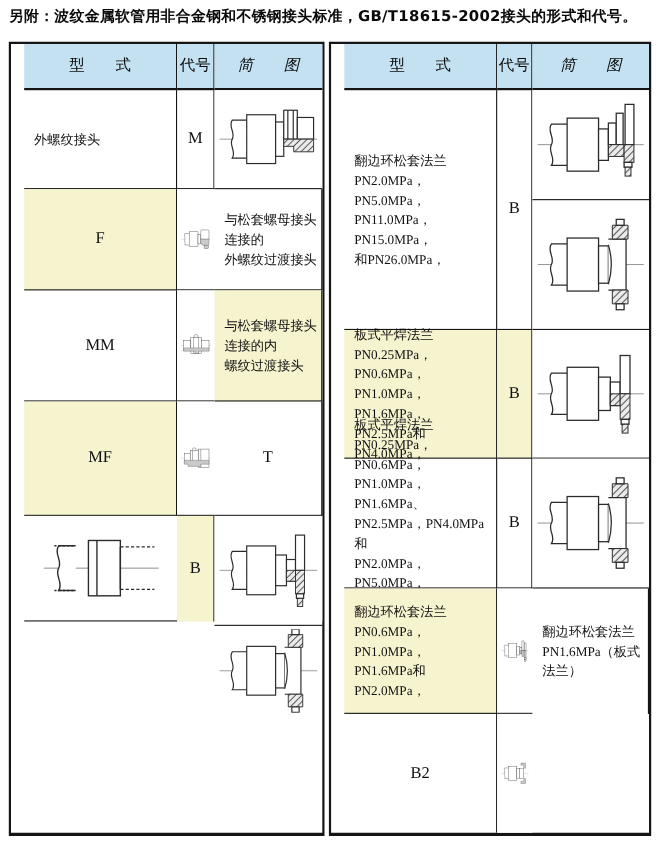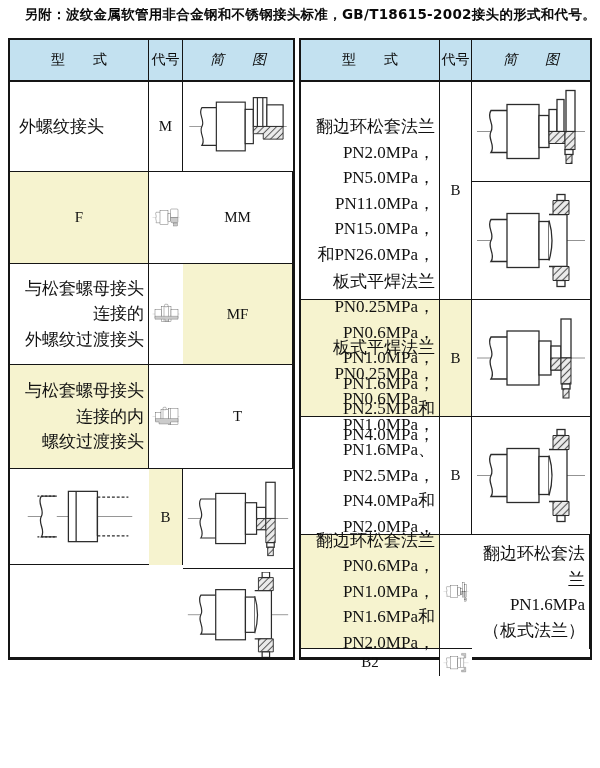--- a/index.html
+++ b/index.html
@@ -2,37 +2,37 @@
 <html style="--hbg: #c3e1f0; --ybg: #f6f3cf; --bc: #151515;"><head>
 <meta charset="utf-8">
 <style>
   :root{
     --hbg:#c3e1f0;
     --ybg:#f6f3cf;
     --bc:#151515;
   }
   html,body{margin:0;padding:0;background:#fff;}
   .page{position:relative;width:600px;height:768px;background:#fff;overflow:hidden;
-        font-family:"Liberation Serif","DejaVu Serif",serif;color:#111;text-align:right;}
+        font-family:"Liberation Serif","DejaVu Serif",serif;color:#111;}
   .title{position:absolute;left:8px;top:6px;width:588px;
          font-family:"DejaVu Sans","Liberation Sans",sans-serif;
          font-weight:bold;font-size:13.5px;letter-spacing:0.3px;color:#0a0a0a;}
-  .tbl{position:absolute;top:38px;height:622px;display:grid;box-sizing:border-box;
-       border:2px solid var(--bc);border-bottom-width:3px;background:#fff;}
+  .tbl{position:absolute;top:38px;height:722px;display:grid;box-sizing:border-box;
+       border:2px solid var(--bc);border-bottom-width:3px;background:#fff;padding-left:12px;}
   .tl{left:8px;width:287px;grid-template-columns:139px 34px 1fr;
       grid-template-rows:42px 90px 92px 101px 104px 96px 1fr;}
   .tr{left:299px;width:293px;grid-template-columns:139px 32px 1fr;
       grid-template-rows:42px 218px 117px 118px 114px 1fr;}
   .c{box-sizing:border-box;border-right:1.4px solid var(--bc);border-bottom:1.4px solid var(--bc);}
   .nr{border-right:none;font-style:italic;}
   .nb{border-bottom:none;}
   .hd{display:flex;align-items:center;justify-content:center;background:var(--hbg);
       font-size:14px;border-bottom-width:2px;color:#0a0a0a;}
   .ty{padding:6px 4px 6px 9px;display:flex;align-items:center;
-      white-space:pre-line;font-size:17px;line-height:1.5;}
+      white-space:pre-line;font-size:12px;line-height:1.5;}
   .cd{display:flex;align-items:center;justify-content:center;font-size:15px;}
   .yl{background:var(--ybg);}
   .dgc{display:flex;align-items:center;justify-content:center;background:#fff;padding:3px;}
   .dgc svg{width:100%;height:100%;max-width:120px;}
   .dg2{display:grid;grid-template-rows:100px 1fr;padding:0;background:#fff;}
   .hf{display:flex;align-items:center;justify-content:center;padding:3px;box-sizing:border-box;}
   .hf svg{width:100%;height:100%;max-width:120px;}
   .hf.top{border-bottom:1.4px solid var(--bc);}
 </style>
 </head>
@@ -81,45 +81,45 @@
           <line x1="2" y1="46" x2="110" y2="46" stroke="#777" stroke-width="0.8"></line>
           <path d="M32 25 H16 c-5 7 4 14 0 21 c-4 7 5 14 0 21 H32" stroke="#2b2b2b" stroke-width="1.3" fill="#fff"></path>
           <rect x="32" y="19" width="32" height="54" stroke="#2b2b2b" stroke-width="1.3" fill="#fff"></rect>
           <rect x="64" y="29" width="10" height="34" stroke="#2b2b2b" stroke-width="1.3" fill="#fff"></rect>
           <rect x="74" y="12" width="30" height="34" rx="4" stroke="#2b2b2b" stroke-width="1.3" fill="#fff"></rect>
           <path d="M74 46 h30 v16 q0 6 -6 6 h-14 q-10 0 -10 -10 Z" stroke="#2b2b2b" stroke-width="1" fill="url(#h1)"></path>
           <rect x="86" y="68" width="16" height="12" stroke="#2b2b2b" stroke-width="1" fill="url(#h1)"></rect>
         </svg>
       </div>
 
-    <div class="c cd">MM</div>
     <div class="c ty">与松套螺母接头连接的
 外螺纹过渡接头</div>
+    <div class="c cd">MM</div>
     <div class="c dgc nr">
         <svg viewBox="0 0 112 92" preserveAspectRatio="xMidYMid meet" xmlns="http://www.w3.org/2000/svg">
           <defs>
             <pattern id="h2" patternUnits="userSpaceOnUse" width="5" height="5" patternTransform="rotate(45)">
               <rect width="5" height="5" fill="#ececec"></rect>
               <line x1="2.5" y1="0" x2="2.5" y2="5" stroke="#555" stroke-width="1.1"></line>
             </pattern>
           </defs>
           <line x1="2" y1="46" x2="110" y2="46" stroke="#777" stroke-width="0.8"></line>
           <rect x="12" y="27" width="26" height="38" stroke="#2b2b2b" stroke-width="1.3" fill="#fff"></rect>
           <rect x="38" y="16" width="38" height="60" stroke="#2b2b2b" stroke-width="1.3" fill="#fff"></rect>
           <line x1="48" y1="16" x2="48" y2="76" stroke="#2b2b2b" stroke-width="1.3" fill="none"></line>
           <line x1="66" y1="16" x2="66" y2="76" stroke="#2b2b2b" stroke-width="1.3" fill="none"></line>
           <rect x="50" y="7" width="14" height="10" rx="4" stroke="#2b2b2b" stroke-width="1.3" fill="#fff"></rect>
           <rect x="76" y="27" width="28" height="38" stroke="#2b2b2b" stroke-width="1.3" fill="#fff"></rect>
           <path d="M12 55 h92 v12 h-38 v9 h-13 v-9 h-41 Z" stroke="#2b2b2b" stroke-width="1" fill="url(#h2)"></path>
         </svg>
       </div>
 
-    <div class="c cd yl">MF</div>
     <div class="c ty yl">与松套螺母接头连接的内
 螺纹过渡接头</div>
+    <div class="c cd yl">MF</div>
     <div class="c dgc nr">
         <svg viewBox="0 0 112 92" preserveAspectRatio="xMidYMid meet" xmlns="http://www.w3.org/2000/svg">
           <defs>
             <pattern id="h3" patternUnits="userSpaceOnUse" width="5" height="5" patternTransform="rotate(45)">
               <rect width="5" height="5" fill="#ececec"></rect>
               <line x1="2.5" y1="0" x2="2.5" y2="5" stroke="#555" stroke-width="1.1"></line>
             </pattern>
           </defs>
           <line x1="2" y1="46" x2="110" y2="46" stroke="#777" stroke-width="0.8"></line>
           <rect x="14" y="30" width="22" height="32" stroke="#2b2b2b" stroke-width="1.3" fill="#fff"></rect>

